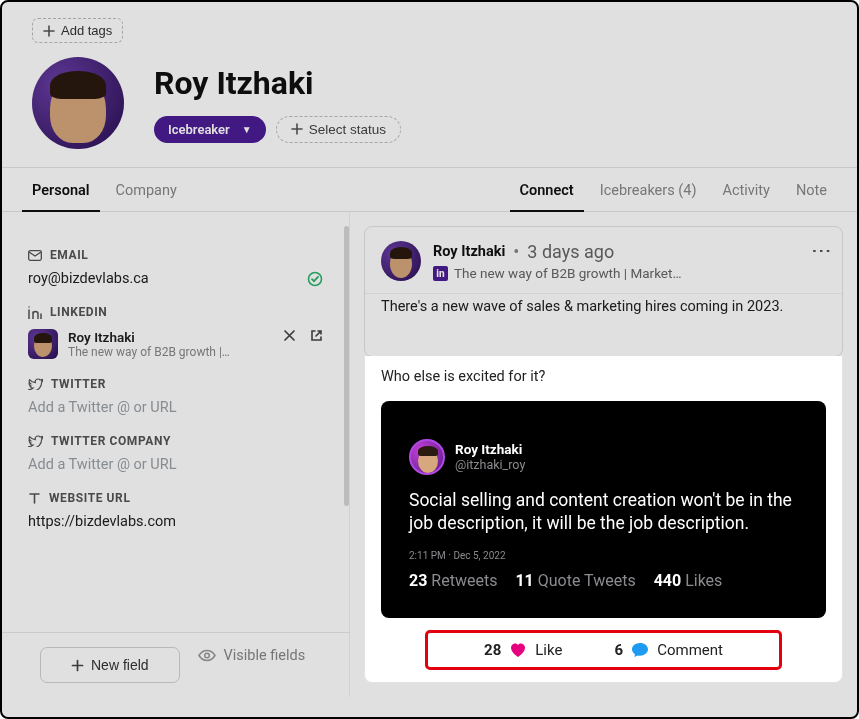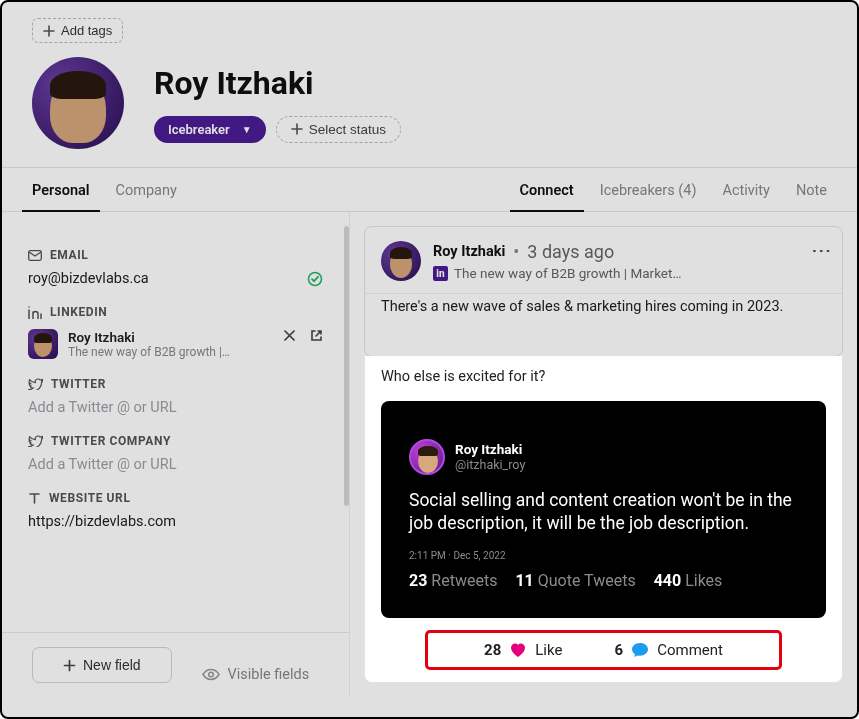--- a/index.html
+++ b/index.html
@@ -43,21 +43,21 @@
   .li-card { display: flex; align-items: flex-start; gap: 10px; margin-top: 10px; }
   .avatar-sm { width: 30px; height: 30px; border-radius: 6px; background: radial-gradient(circle at 30% 30%, #6a3fa8, #2a0e53); position: relative; overflow: hidden; flex-shrink: 0; }
   .avatar-sm .face { position:absolute; left:6px; top:6px; width:18px; height:22px; border-radius:50%; background:#d7a77d; }
   .avatar-sm .hair { position:absolute; left:6px; top:4px; width:18px; height:10px; border-radius:50% 50% 20% 20%; background:#2b1a0f; }
   .li-text { flex: 1; min-width: 0; }
   .li-name { font-size: 13.5px; font-weight: 600; color: #222; }
   .li-desc { font-size: 12px; color: #888; white-space: nowrap; overflow: hidden; text-overflow: ellipsis; max-width: 170px; }
   .li-actions { display: flex; gap: 14px; color: #333; font-size: 15px; }
   .check-badge { color: #2ab56f; font-size: 15px; }
 
-  .bottom-bar { display: flex; align-items: flex-end; gap: 30px; padding: 14px 30px; border-top: 1px solid #e8e8ea; }
+  .bottom-bar { display: flex; align-items: flex-start; gap: 18px; padding: 14px 38px; border-top: 1px solid #e8e8ea; }
   .new-field { display: inline-flex; align-items: center; gap: 7px; border: 1.2px solid #d3d3d6; border-radius: 7px; padding: 9px 30px; font-size: 14px; color: #333; background: #fff; cursor: pointer; }
   .vis-fields { display: inline-flex; align-items: center; gap: 8px; font-size: 14.5px; color: #888; cursor: pointer; }
 
   
   .right { flex: 1; padding: 14px; display: flex; flex-direction: column; }
   .post-card { border: 1px solid #e3e3e6; border-radius: 8px; background: #fff; display: flex; flex-direction: column; overflow: hidden; position: relative; z-index: 3; flex: 1; }
   .post-card.dim-top { z-index: 1; }
   .post-hdr { display: flex; align-items: flex-start; padding: 14px 16px 12px; gap: 12px; }
   .avatar-md { width: 40px; height: 40px; border-radius: 50%; background: radial-gradient(circle at 30% 30%, #6a3fa8, #2a0e53); position:relative; overflow:hidden; flex-shrink:0; }
   .avatar-md .face { position:absolute; left:9px; top:9px; width:22px; height:28px; border-radius:50%; background:#d7a77d; }

